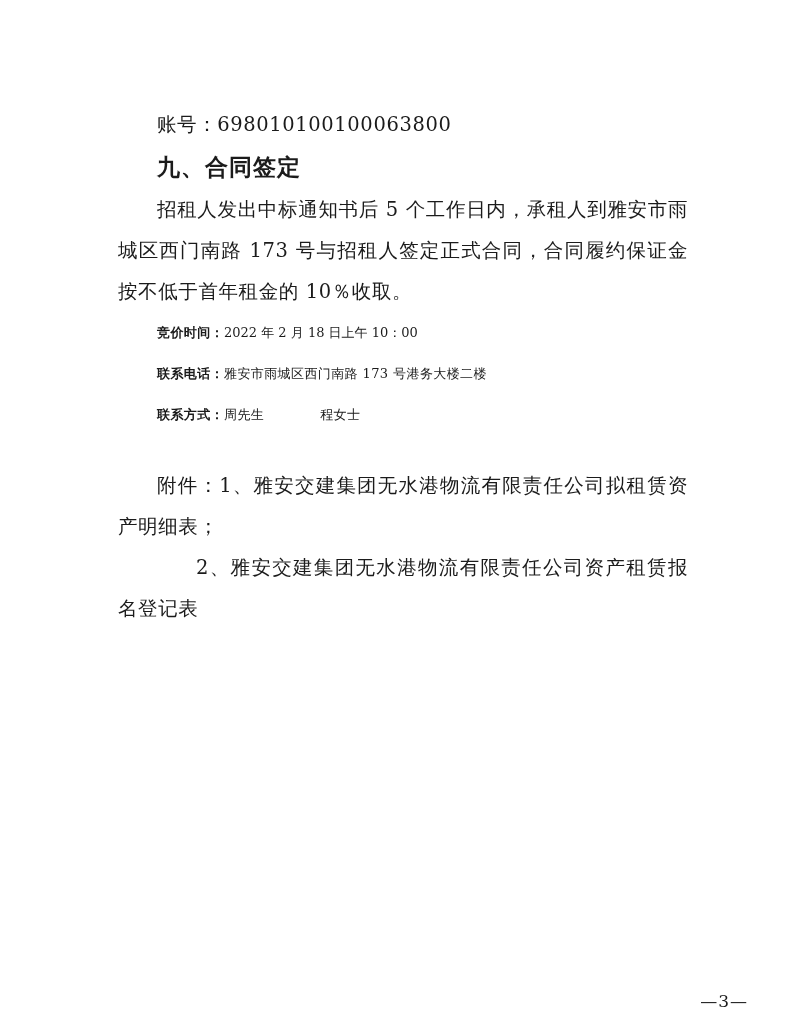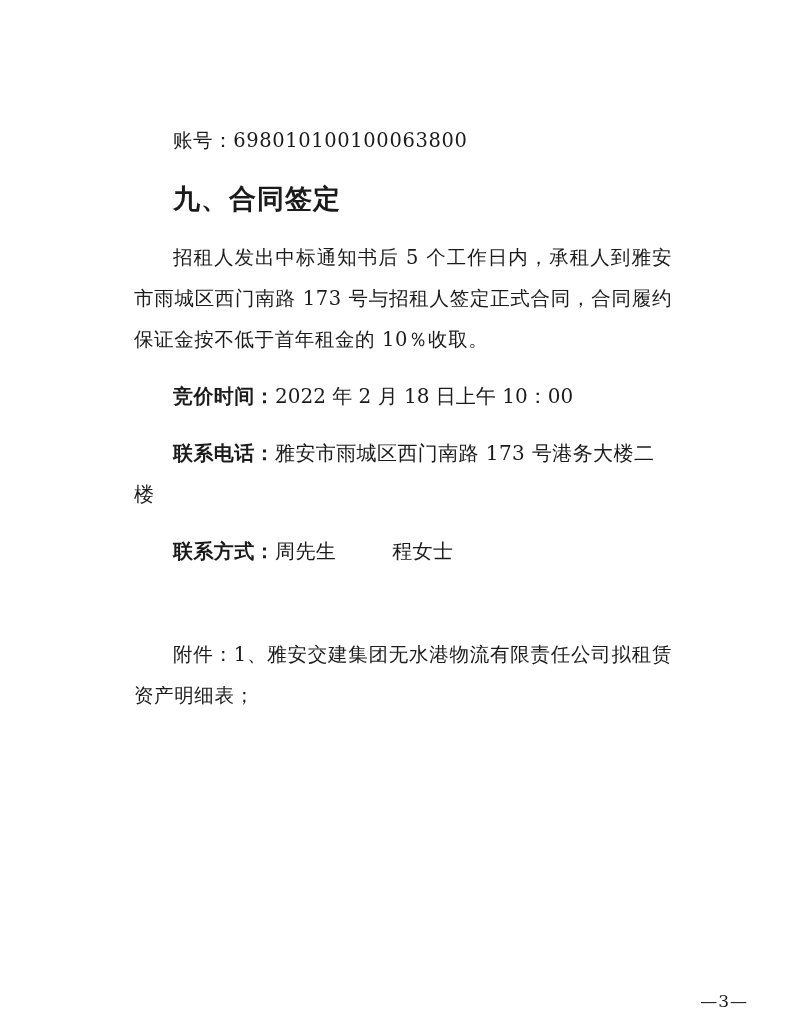--- a/index.html
+++ b/index.html
@@ -36,37 +36,37 @@
     text-justify: inter-ideograph;
   }
   .indent2 {
     text-indent: 39px;
   }
   .indent4 {
     text-indent: 78px;
   }
   .heading {
     font-weight: bold;
-    font-size: 27px;
+    font-size: 23px;
     line-height: 44px;
     letter-spacing: 1px;
     text-indent: 39px;
   }
   .label-line {
-    font-size: 20px;
+    font-size: 13px;
     line-height: 41px;
     letter-spacing: 0.4px;
     text-indent: 39px;
   }
   .label-line .lbl {
     font-weight: bold;
   }
   .gap-md { height: 30px; }
   .para {
-    margin: 16px;
+    margin: 0;
   }
   .nums {
     font-family: "DejaVu Serif", "Liberation Serif", serif;
     letter-spacing: 0;
   }
   .contact-spacer {
     display: inline-block;
     width: 56px;
   }
   .phone-spacer {
@@ -106,19 +106,20 @@
 
     <p class="label-line para">
       <span class="lbl">联系方式：</span><span>周先生</span><span class="contact-spacer"></span><span>程女士</span>
     </p>
 
 
     <div class="gap-md"></div>
 
     <p class="line indent2 para">附件：1、雅安交建集团无水港物流有限责任公司拟租赁资产明细表；</p>
 
+    <p class="line indent4 para">2、雅安交建集团无水港物流有限责任公司资产租赁报名登记表</p>
 
 
   </div>
 
   <div class="footer">—3—</div>
 
 </div>
 
 </body></html>

